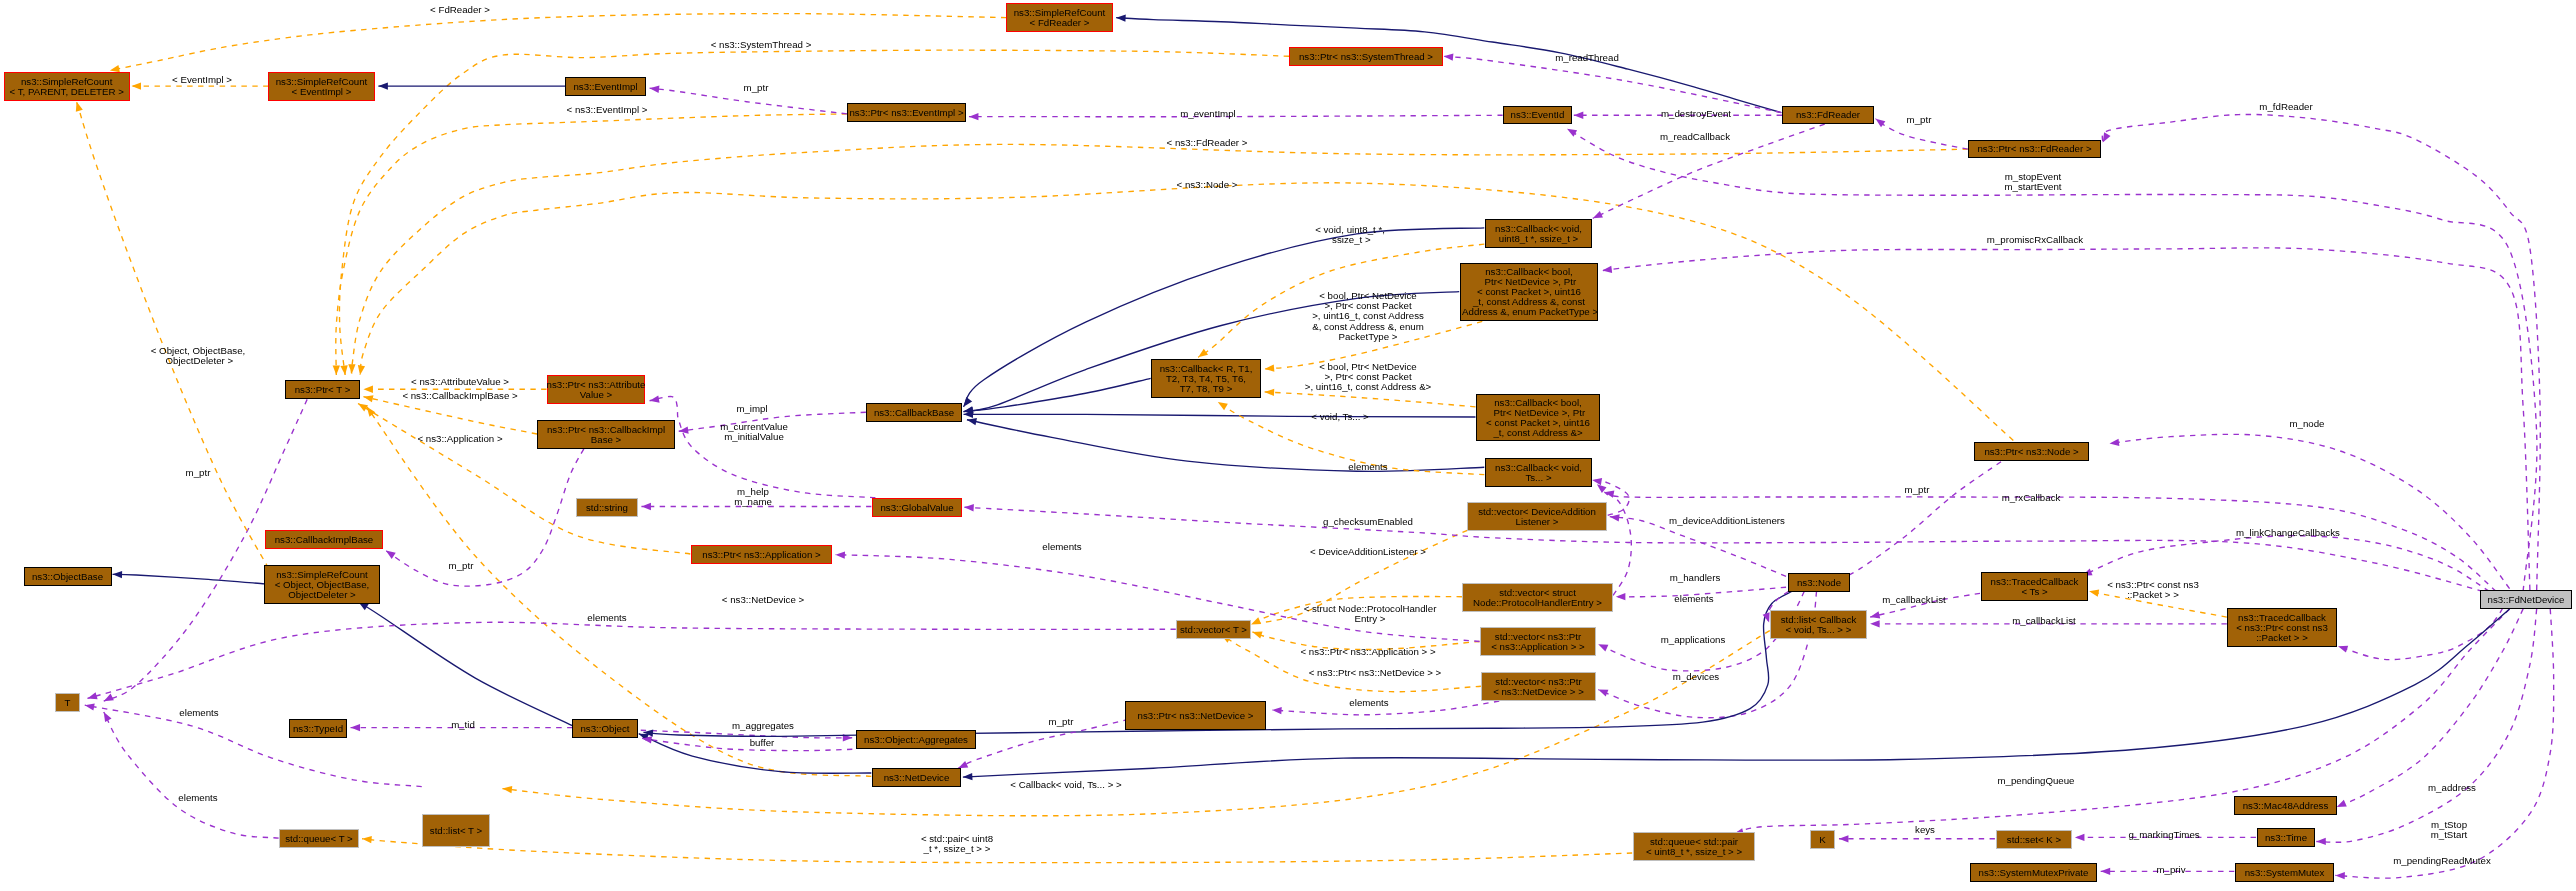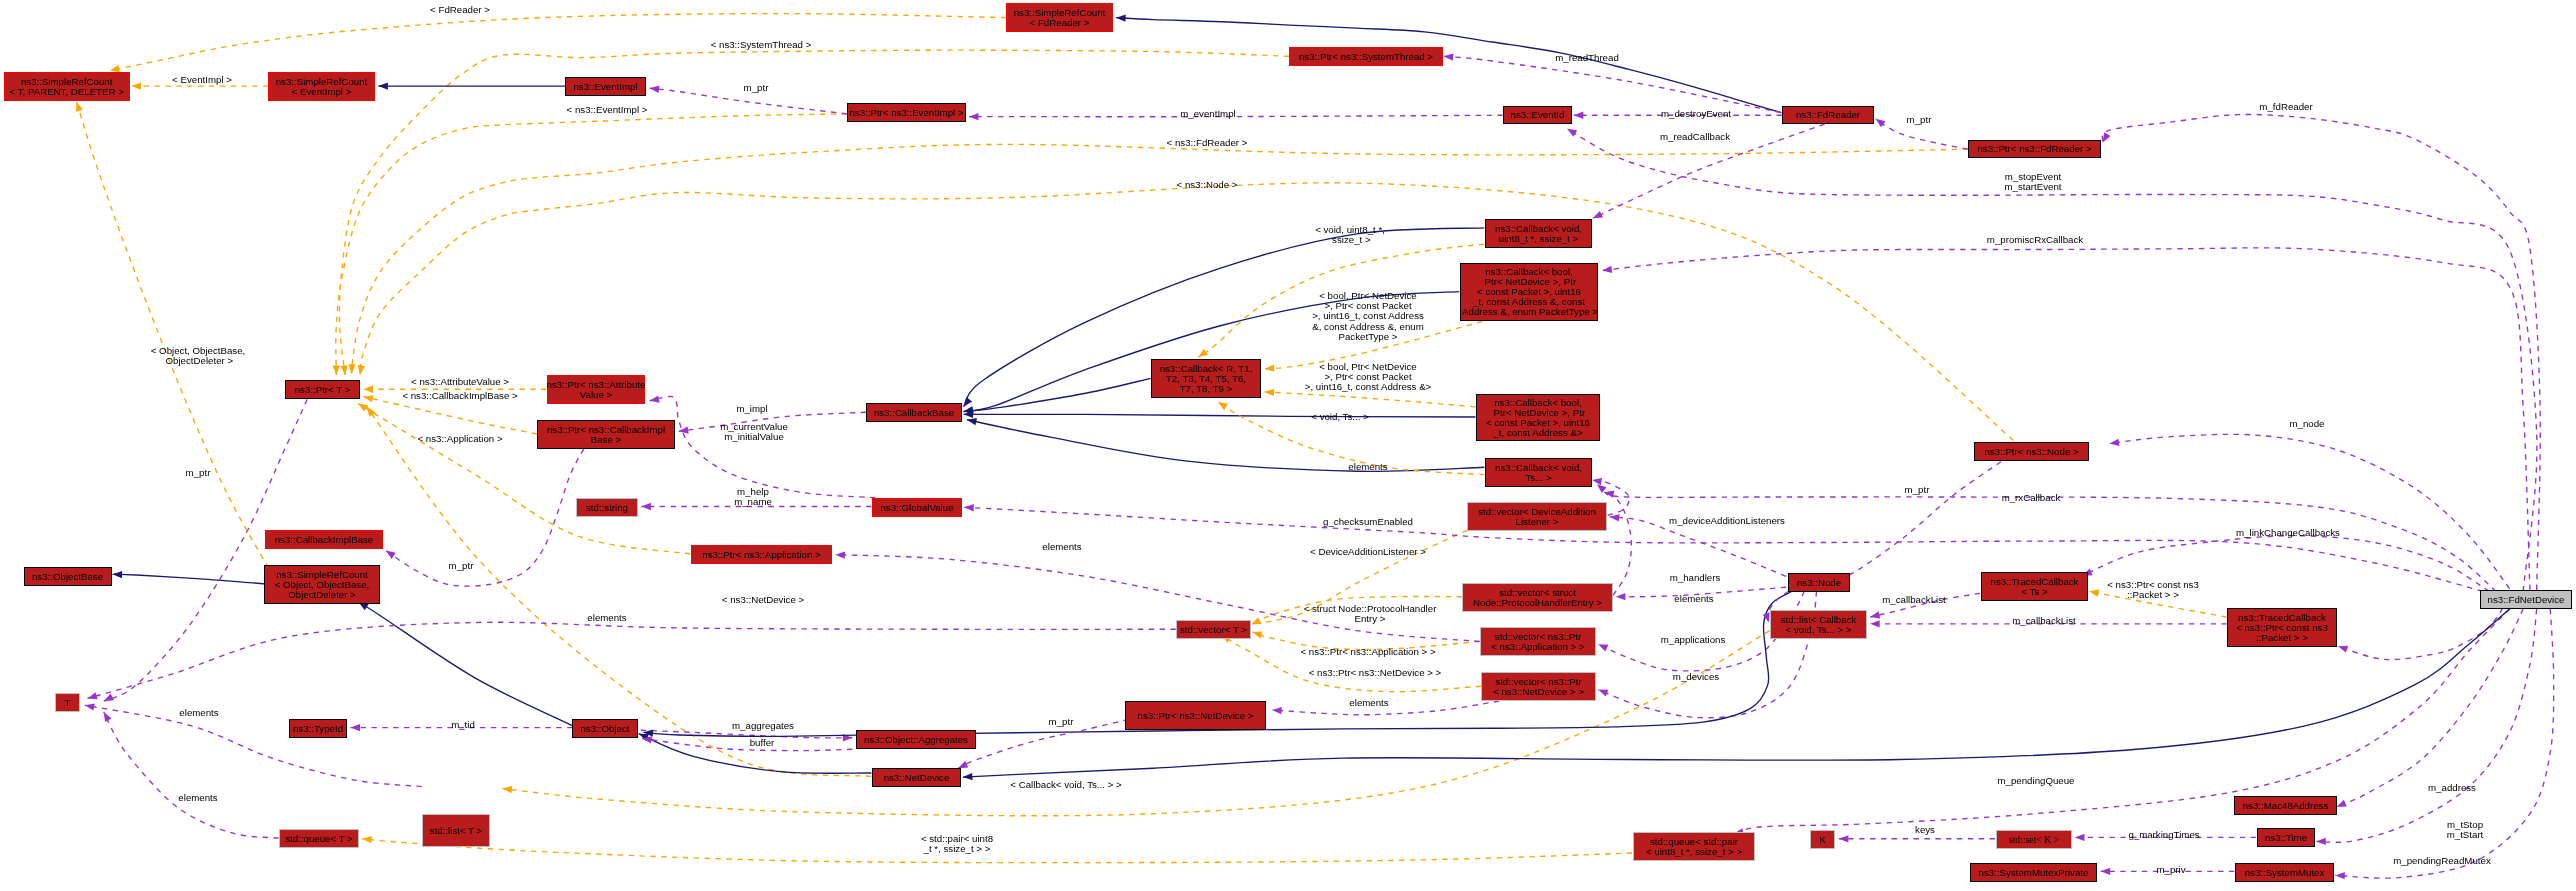--- a/index.html
+++ b/index.html
@@ -2,21 +2,21 @@
 <html style="font-size:11px"><head>
 <meta charset="utf-8">
 <title>ns3::FdNetDevice collaboration diagram</title>
 <style>
 html,body{margin:0;padding:0;background:#ffffff;}
 #graph{position:relative;width:2576px;height:891px;overflow:hidden;
        font-family:"Liberation Sans",sans-serif;background:#ffffff;}
 #edge-layer{position:absolute;left:0;top:0;width:2576px;height:891px;}
 .node{position:absolute;box-sizing:border-box;display:flex;flex-direction:column;
       align-items:center;justify-content:center;text-align:center;
-      font-size:9.7px;line-height:10px;color:#000000;background:#b91c1c;
+      font-size:9.7px;line-height:10px;color:#000000;background:#a16207;
       border:0.7px solid #000000;white-space:pre;}
 .node.b-red{border-color:#ff0000;}
 .node.b-grey{border-color:#bfbfbf;}
 .node.f-grey{background:#c0c0c0;}
 .edge-label{position:absolute;font-size:9.7px;line-height:10.2px;color:#000000;
             white-space:pre;text-align:center;transform:translate(-50%,0);}
 </style>
 </head>
 <body>
 
@@ -238,21 +238,21 @@
     <div class="edge-label" style="left: 2044px; top: 616px;">m_callbackList</div>
     <div class="edge-label" style="left: 1369px; top: 698px;">elements</div>
     <div class="edge-label" style="left: 921px; top: 834px; margin-left: 36px;">&lt; std::pair&lt; uint8
 _t *, ssize_t &gt; &gt;</div>
     <div class="edge-label" style="left: 1066px; top: 780px;">&lt; Callback&lt; void, Ts... &gt; &gt;</div>
     <div class="edge-label" style="left: 1925px; top: 825px;">keys</div>
     <div class="edge-label" style="left: 2164px; top: 830px;">g_markingTimes</div>
     <div class="edge-label" style="left: 2171px; top: 865px;">m_priv</div>
     <div class="edge-label" style="left: 2036px; top: 776px;">m_pendingQueue</div>
     <div class="edge-label" style="left: 2452px; top: 783px; text-align: right;">m_address</div>
-    <div class="edge-label" style="left: 2449px; top: 820px; margin-left: 16px;">m_tStop
+    <div class="edge-label" style="left: 2449px; top: 820px;">m_tStop
 m_tStart</div>
     <div class="edge-label" style="left: 2442px; top: 856px;">m_pendingReadMutex</div>
     <div class="edge-label" style="left: 2307px; top: 419px;">m_node</div>
     <div class="edge-label" style="left: 2031px; top: 493px;">m_rxCallback</div>
     <div class="edge-label" style="left: 2288px; top: 528px;">m_linkChangeCallbacks</div>
     <div class="edge-label" style="left: 2153px; top: 580px;">&lt; ns3::Ptr&lt; const ns3
 ::Packet &gt; &gt;</div>
     <div class="edge-label" style="left: 1368px; top: 517px;">g_checksumEnabled</div>
     <div class="edge-label" style="left: 1368px; top: 462px;">elements</div>
     <div class="edge-label" style="left: 1694px; top: 594px;">elements</div>
@@ -327,18 +327,18 @@
 &lt; void, Ts... &gt; &gt;</div>
     <div class="node" style="left: 1974px; top: 442px; width: 115px; height: 19px;">ns3::Ptr&lt; ns3::Node &gt;</div>
     <div class="node" style="left: 1981px; top: 572px; width: 107px; height: 29px;">ns3::TracedCallback
 &lt; Ts &gt;</div>
     <div class="node" style="left: 2227px; top: 608px; width: 110px; height: 39px;">ns3::TracedCallback
 &lt; ns3::Ptr&lt; const ns3
 ::Packet &gt; &gt;</div>
     <div class="node" style="left: 2234px; top: 796px; width: 103px; height: 19px;">ns3::Mac48Address</div>
     <div class="node" style="left: 2257px; top: 828px; width: 58px; height: 19px;">ns3::Time</div>
     <div class="node b-grey" style="left: 1810px; top: 830px; width: 25px; height: 19px;">K</div>
-    <div class="node b-grey" style="left: 1996px; top: 830px; width: 76px; height: 19px; font-family: Liberation Serif, serif;">std::set&lt; K &gt;</div>
+    <div class="node b-grey" style="left: 1996px; top: 830px; width: 76px; height: 19px;">std::set&lt; K &gt;</div>
     <div class="node" style="left: 1970px; top: 863px; width: 127px; height: 19px;">ns3::SystemMutexPrivate</div>
     <div class="node" style="left: 2235px; top: 863px; width: 99px; height: 19px;">ns3::SystemMutex</div>
     <div class="node f-grey" style="left: 2480px; top: 590px; width: 92px; height: 19px;">ns3::FdNetDevice</div>
   </div>
 
 
 </body></html>

